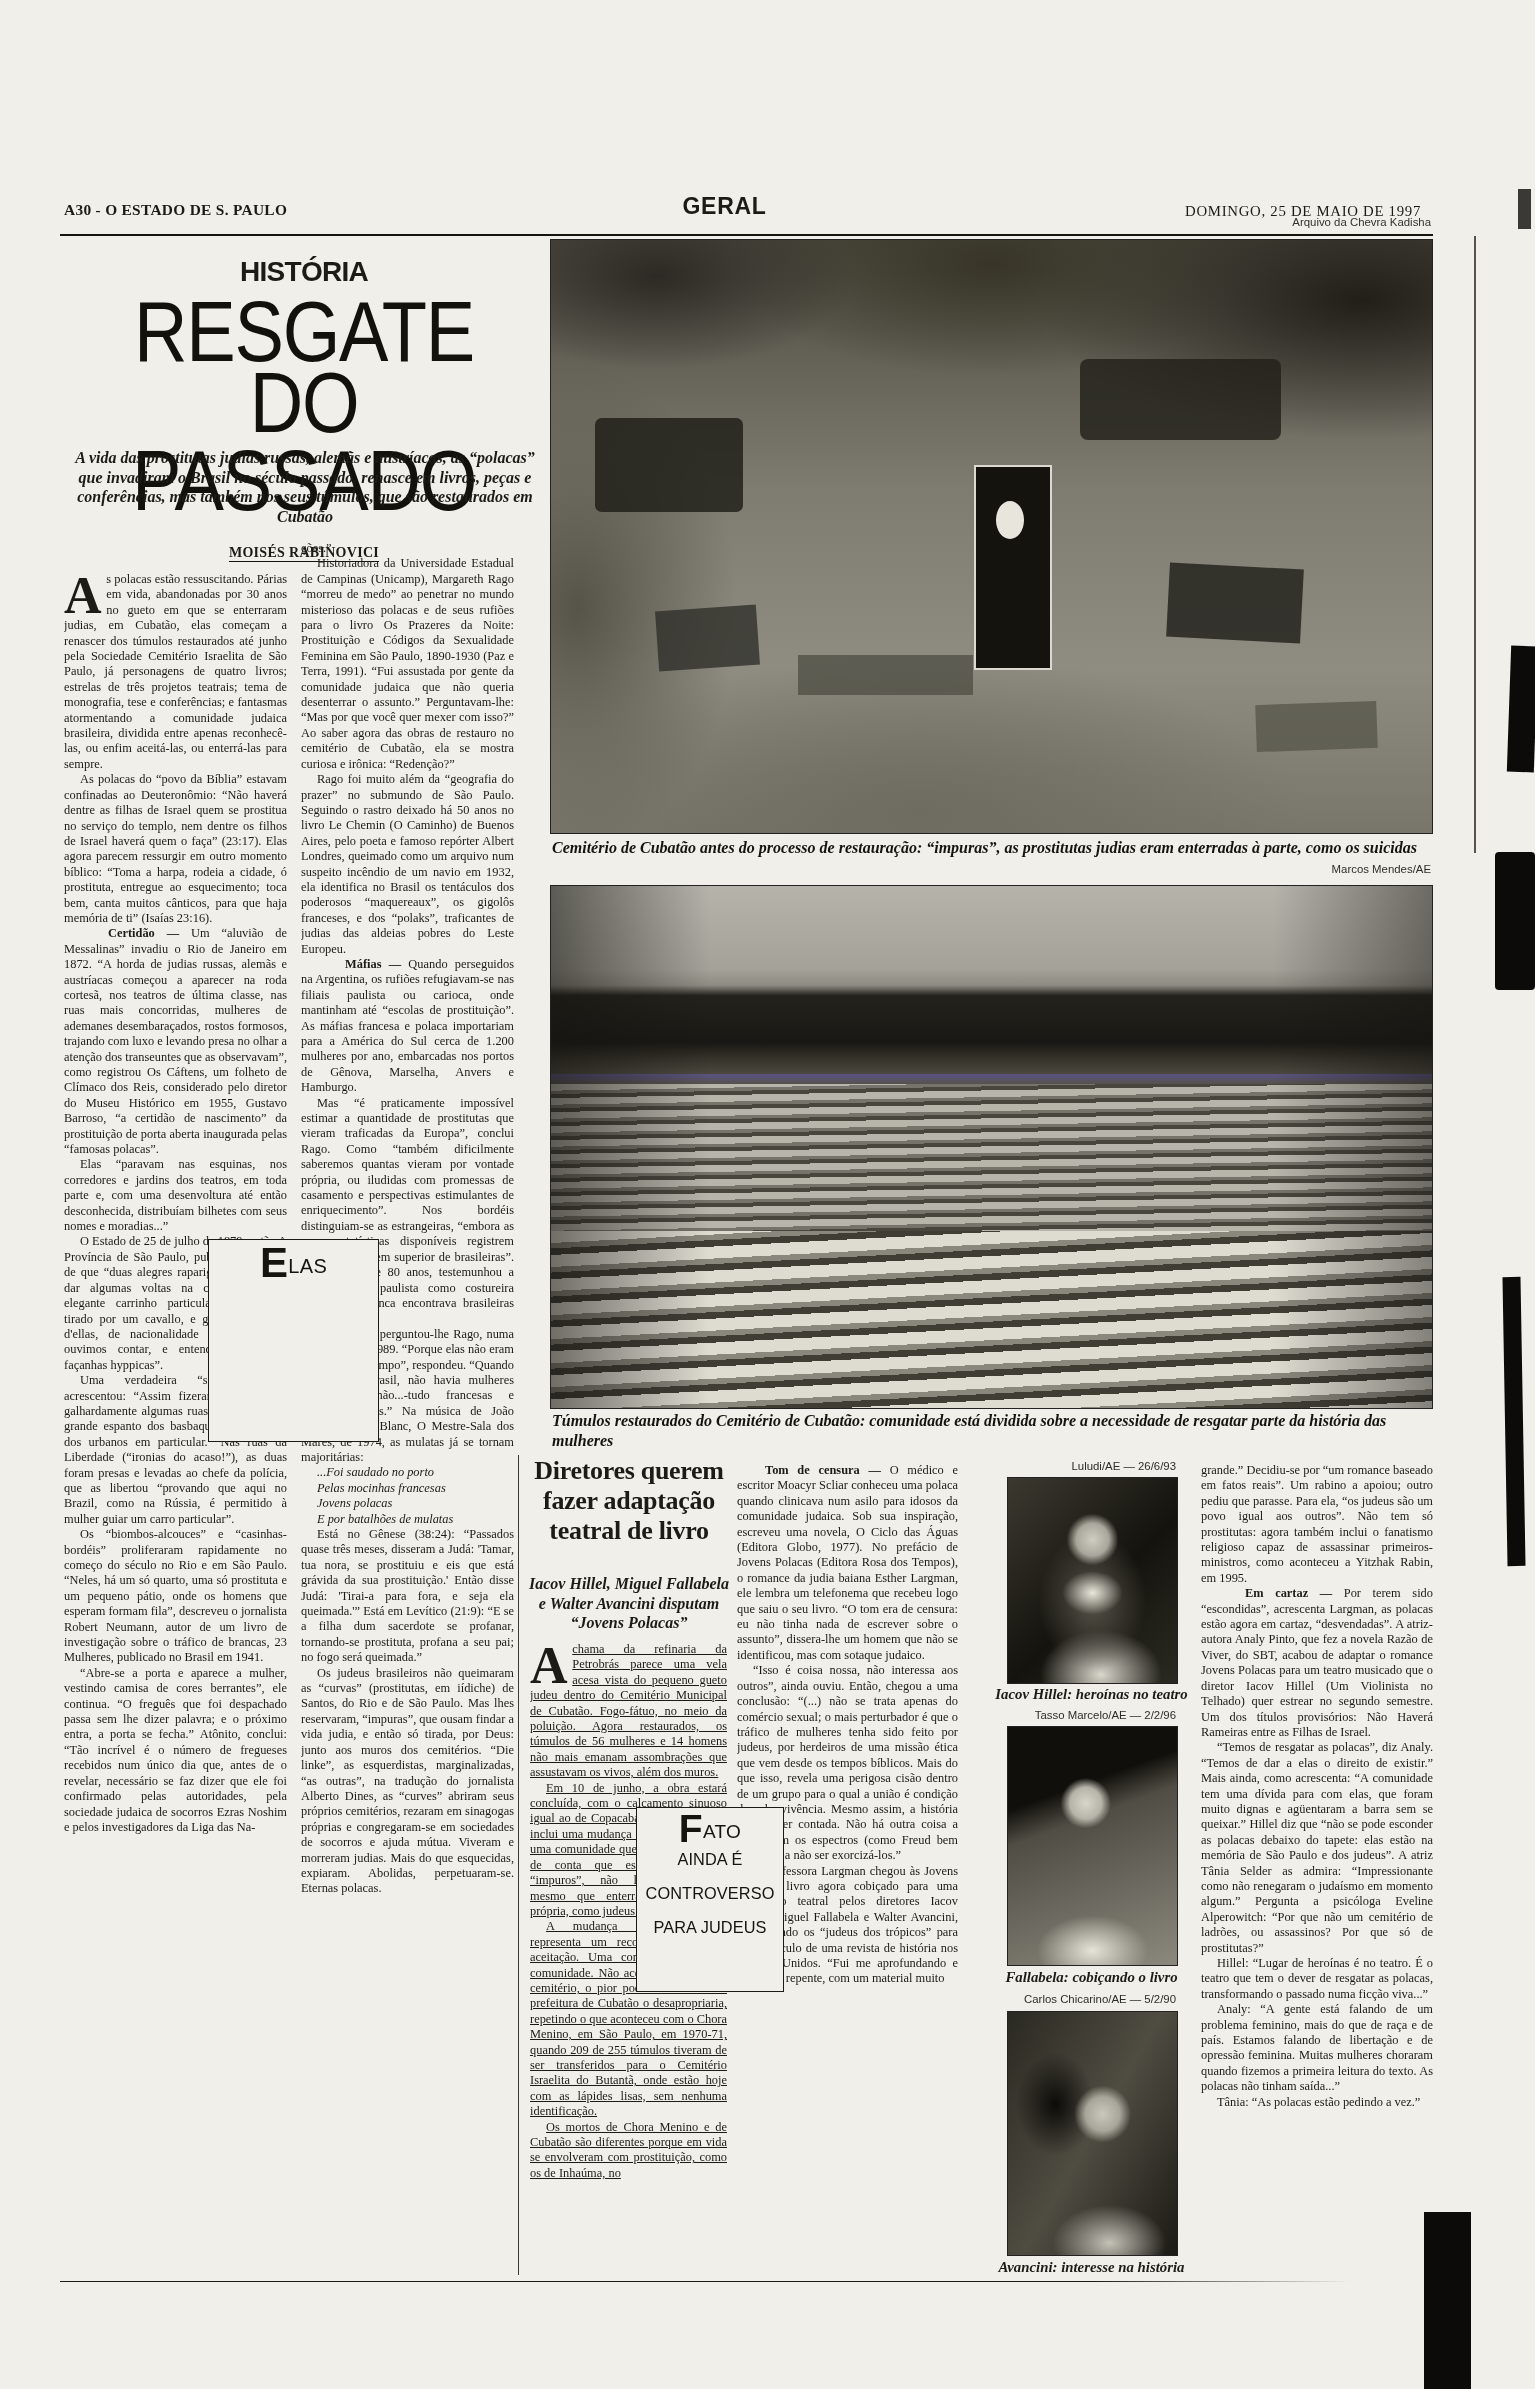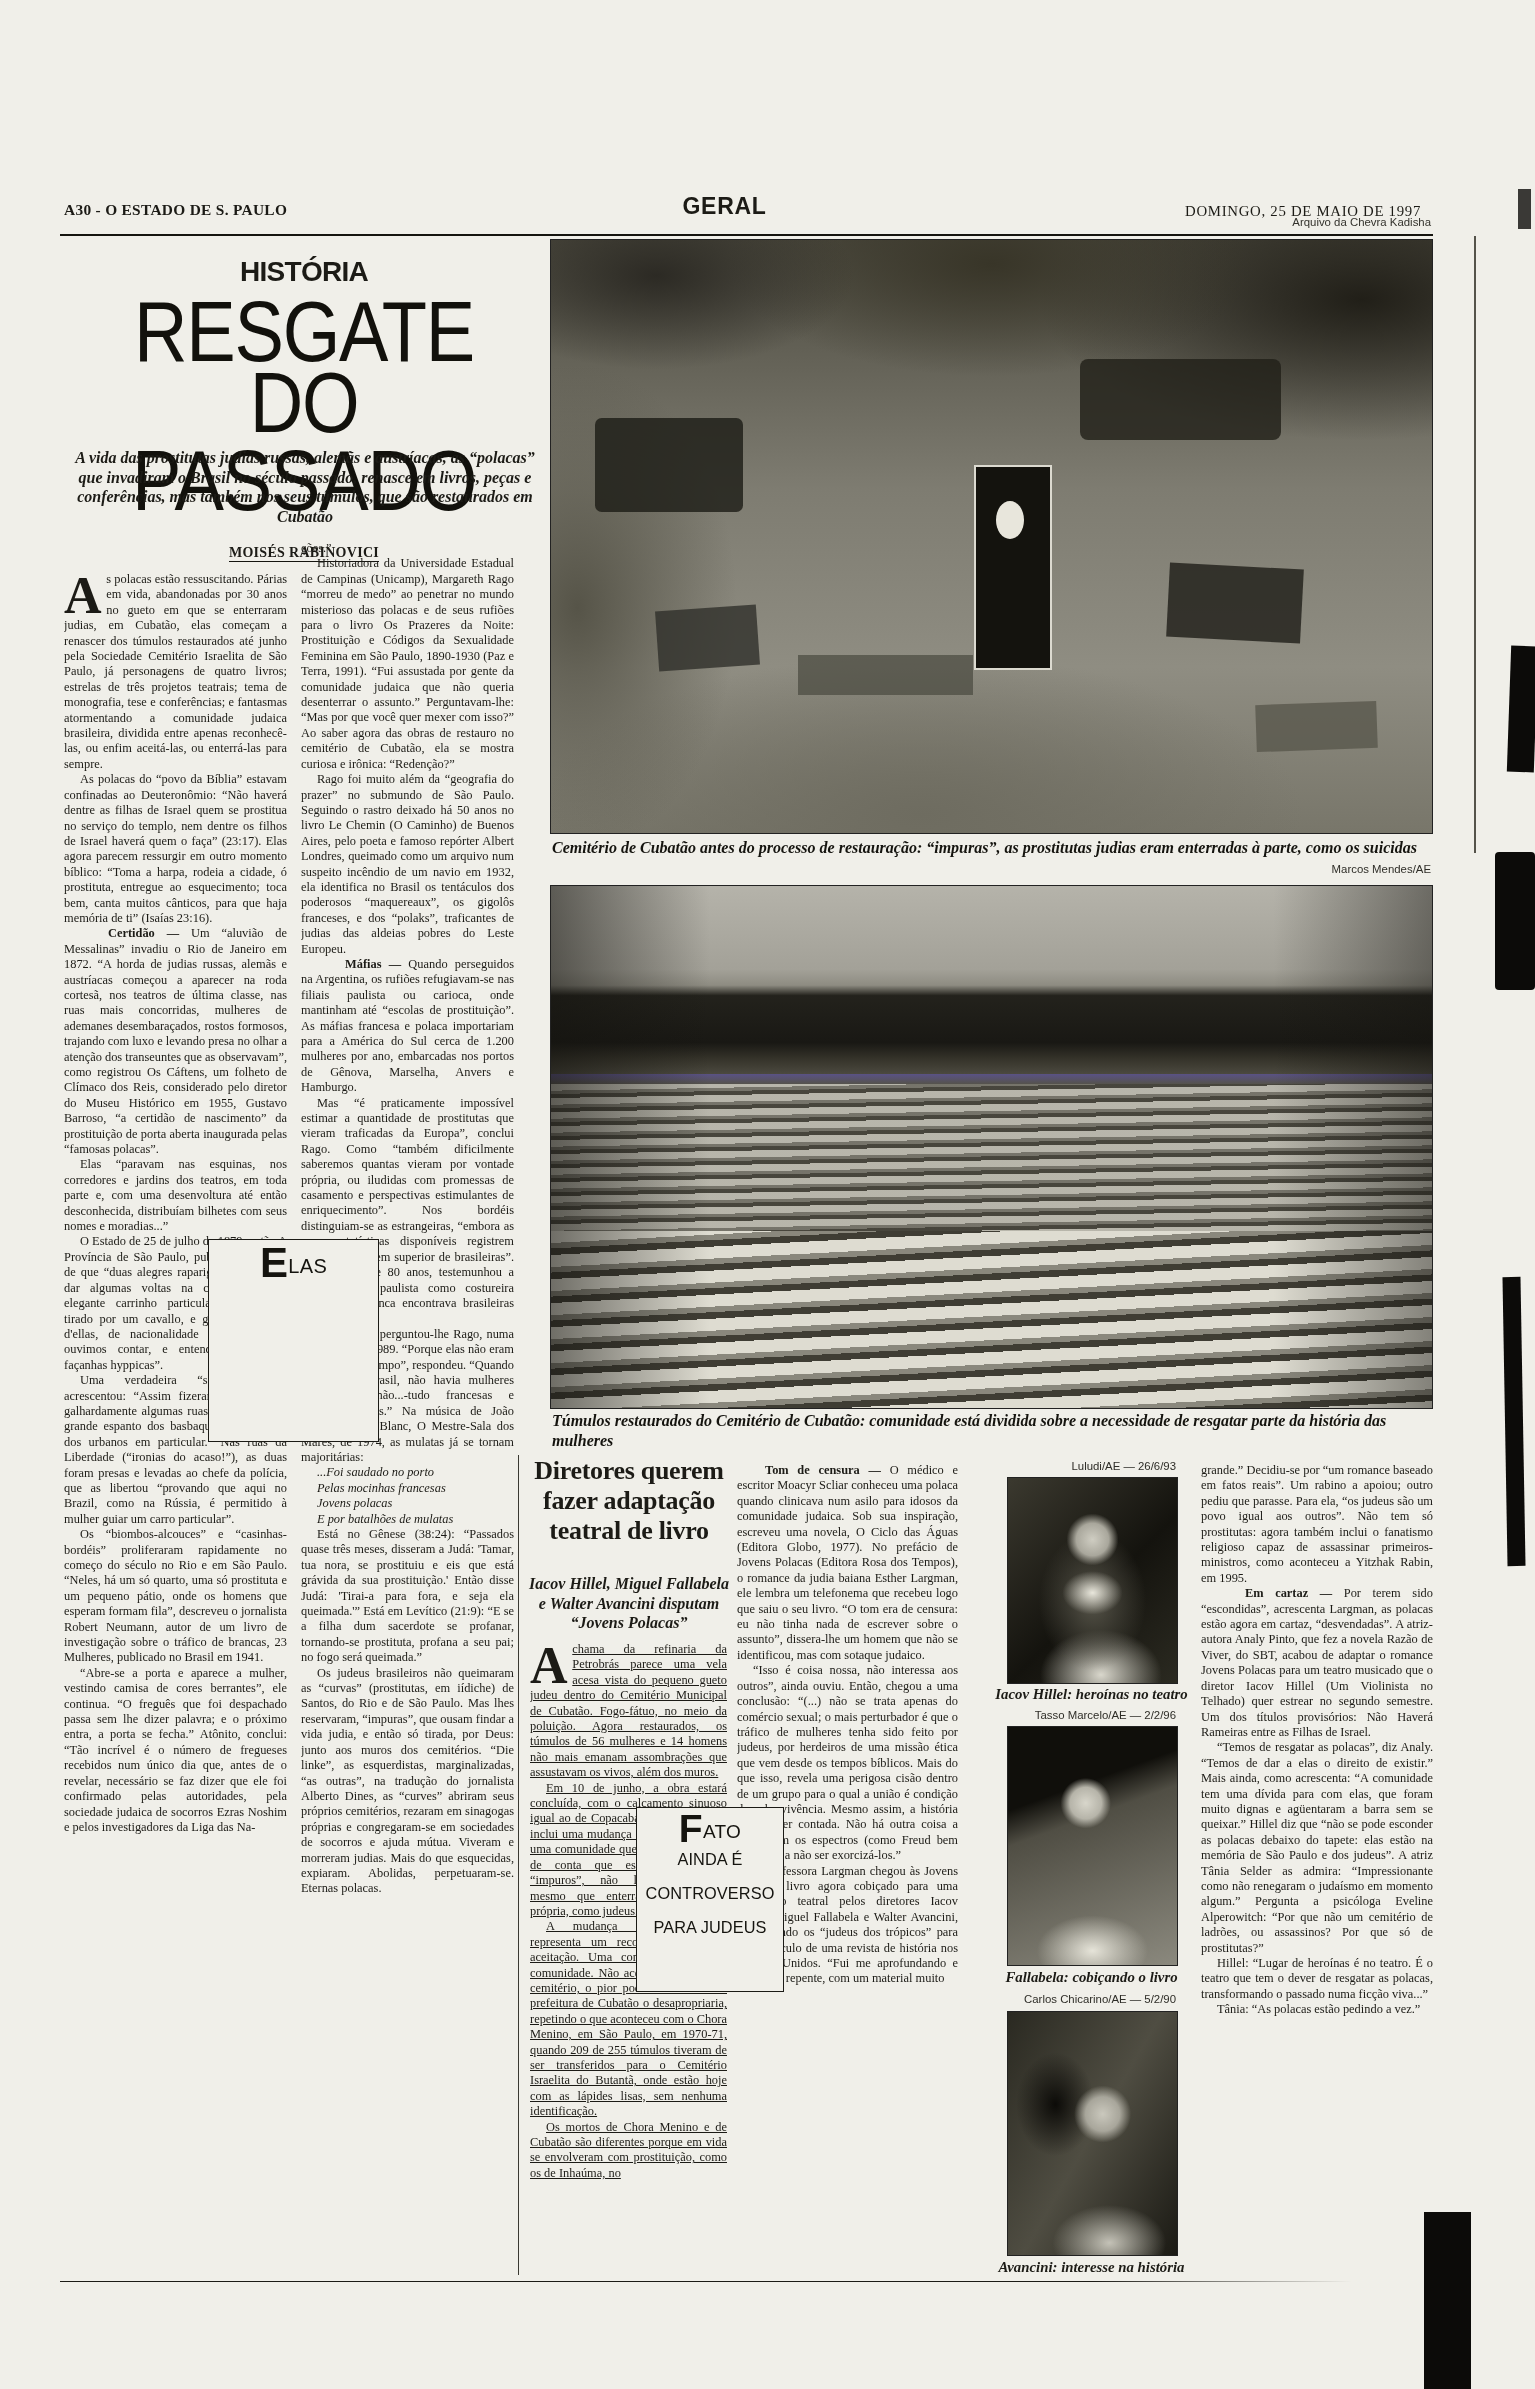--- a/index.html
+++ b/index.html
@@ -179,20 +179,21 @@
 <div class="abs bodycol" id="colD">
     <p><b>Tom de censura —</b> O médico e escritor Moacyr Scliar conheceu uma polaca quando clinicava num asilo para idosos da comunidade judaica. Sob sua inspiração, escreveu uma novela, O Ciclo das Águas (Editora Globo, 1977). No prefácio de Jovens Polacas (Editora Rosa dos Tempos), o romance da judia baiana Esther Largman, ele lembra um telefonema que recebeu logo que saiu o seu livro. “O tom era de censura: eu não tinha nada de escrever sobre o assunto”, dissera-lhe um homem que não se identificou, mas com sotaque judaico.</p>
     <p>“Isso é coisa nossa, não interessa aos outros”, ainda ouviu. Então, chegou a uma conclusão: “(...) não se trata apenas do comércio sexual; o mais perturbador é que o tráfico de mulheres tenha sido feito por judeus, por herdeiros de uma missão ética que vem desde os tempos bíblicos. Mais do que isso, revela uma perigosa cisão dentro de um grupo para o qual a união é condição de sobrevivência. Mesmo assim, a história precisa ser contada. Não há outra coisa a fazer com os espectros (como Freud bem mostrou) a não ser exorcizá-los.”</p>
     <p>A professora Largman chegou às Jovens Polacas, livro agora cobiçado para uma adaptação teatral pelos diretores Iacov Hillel, Miguel Fallabela e Walter Avancini, pesquisando os “judeus dos trópicos” para um fascículo de uma revista de história nos Estados Unidos. “Fui me aprofundando e me vi, de repente, com um material muito</p>
   </div>
 <div class="abs bodycol" id="colE">
     <p>grande.” Decidiu-se por “um romance baseado em fatos reais”. Um rabino a apoiou; outro pediu que parasse. Para ela, “os judeus são um povo igual aos outros”. Não tem só prostitutas: agora também inclui o fanatismo religioso capaz de assassinar primeiros-ministros, como aconteceu a Yitzhak Rabin, em 1995.</p>
     <p><b>Em cartaz —</b> Por terem sido “escondidas”, acrescenta Largman, as polacas estão agora em cartaz, “desvendadas”. A atriz-autora Analy Pinto, que fez a novela Razão de Viver, do SBT, acabou de adaptar o romance Jovens Polacas para um teatro musicado que o diretor Iacov Hillel (Um Violinista no Telhado) quer estrear no segundo semestre. Um dos títulos provisórios: Não Haverá Rameiras entre as Filhas de Israel.</p>
     <p>“Temos de resgatar as polacas”, diz Analy. “Temos de dar a elas o direito de existir.” Mais ainda, como acrescenta: “A comunidade tem uma dívida para com elas, que foram muito dignas e agüentaram a barra sem se queixar.” Hillel diz que “não se pode esconder as polacas debaixo do tapete: elas estão na memória de São Paulo e dos judeus”. A atriz Tânia Selder as admira: “Impressionante como não renegaram o judaísmo em momento algum.” Pergunta a psicóloga Eveline Alperowitch: “Por que não um cemitério de ladrões, ou assassinos? Por que só de prostitutas?”</p>
     <p>Hillel: “Lugar de heroínas é no teatro. É o teatro que tem o dever de resgatar as polacas, transformando o passado numa ficção viva...”</p>
+    <p>Analy: “A gente está falando de um problema feminino, mais do que de raça e de país. Estamos falando de libertação e de opressão feminina. Muitas mulheres choraram quando fizemos a primeira leitura do texto. As polacas não tinham saída...”</p>
     <p>Tânia: “As polacas estão pedindo a vez.”</p>
   </div>
 
 <div class="abs pullq" id="fatobox">
   <div class="pq-first"><span class="pq-big">F</span><span>ATO</span></div>
   <div class="pq-lines">
       <p>AINDA É</p>
       <p>CONTROVERSO</p>
       <p>PARA JUDEUS</p>
     </div>

